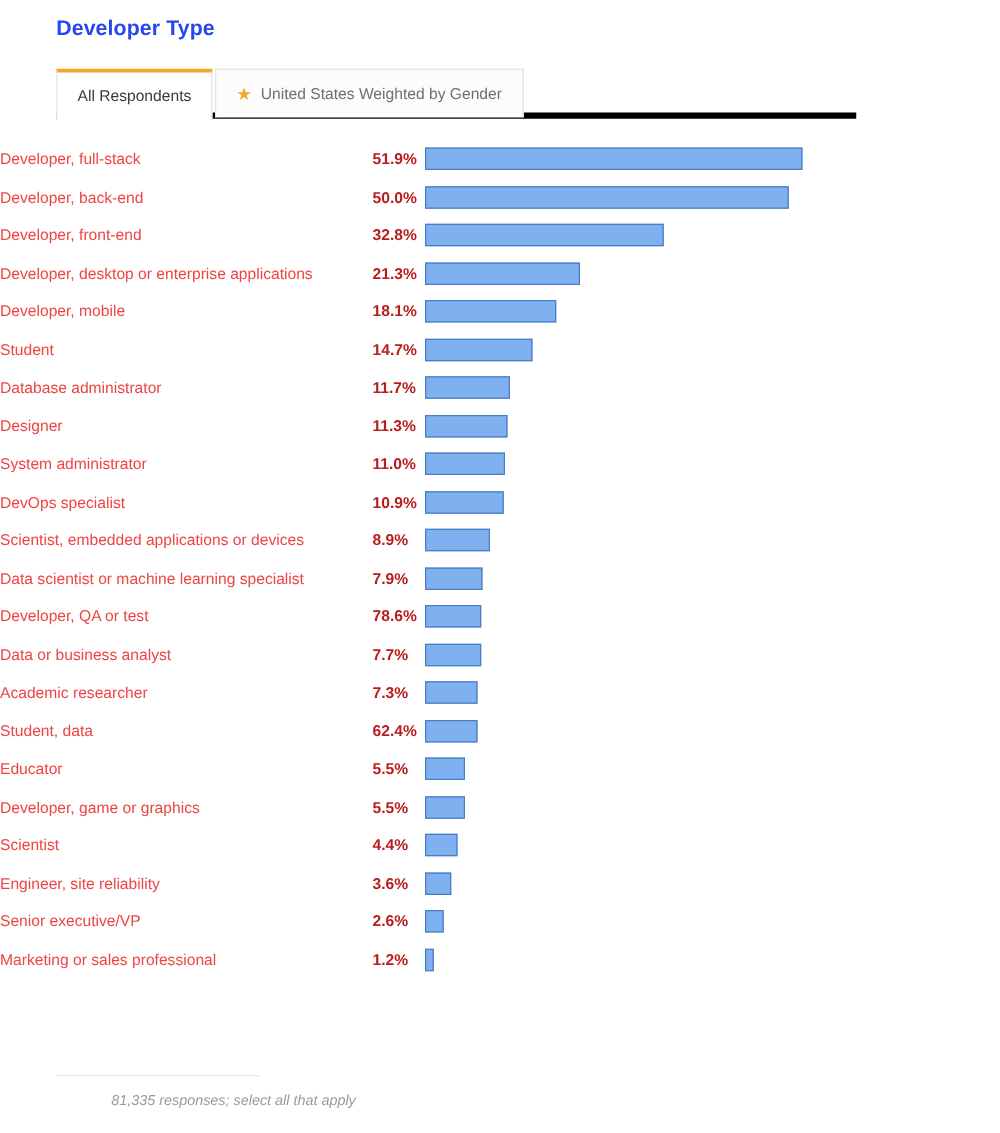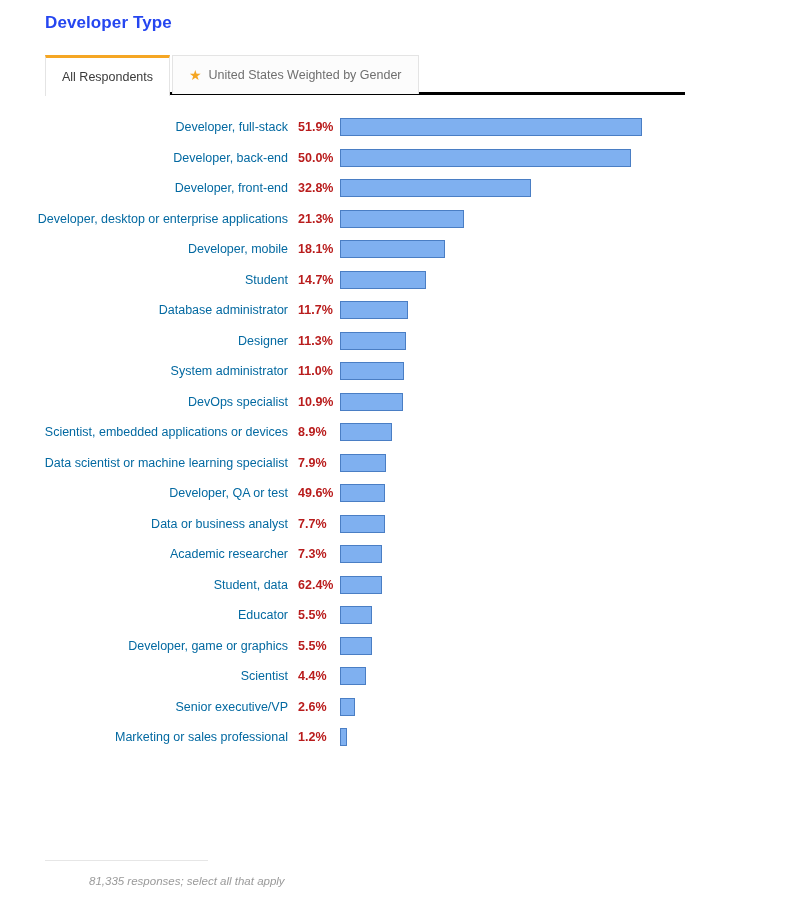--- a/index.html
+++ b/index.html
@@ -29,21 +29,21 @@
 
   
   #tab-strip {
     position: absolute;
     left: 45px;
     top: 55px;
     width: 640px;
     height: 40px;
     display: flex;
     align-items: stretch;
-    border-bottom: 3px solid #000000;
+    border-bottom: 5px solid #000000;
     box-sizing: border-box;
   }
   .tab {
     position: relative;
     display: flex;
     align-items: center;
     justify-content: center;
     box-sizing: border-box;
     height: 39px;
     padding: 0 16px;
@@ -84,23 +84,22 @@
     top: 112px;
     width: 800px;
   }
   .bar-row {
     display: flex;
     align-items: center;
     height: 30.5px;
   }
   .bar-label {
     width: 288px;
-    text-align: right;
     font-size: 12.5px;
-    color: #0369a1;
+    color: #ef4444;
     white-space: nowrap;
     overflow: hidden;
   }
   .bar-value {
     width: 52px;
     text-align: left;
     padding-left: 10px;
     box-sizing: border-box;
     font-size: 12.5px;
     font-weight: bold;
@@ -236,21 +235,21 @@
     </div>
     <div class="bar-row">
       <div class="bar-label">Data scientist or machine learning specialist</div>
       <div class="bar-value">7.9%</div>
       <div class="bar-track">
         <div class="bar-fill" style="width: 45.9692px; background: rgb(127, 176, 240); border-color: rgb(74, 126, 196);"></div>
       </div>
     </div>
     <div class="bar-row">
       <div class="bar-label">Developer, QA or test</div>
-      <div class="bar-value">49.6%</div>
+      <div class="bar-value">78.6%</div>
       <div class="bar-track">
         <div class="bar-fill" style="width: 45.3873px; background: rgb(127, 176, 240); border-color: rgb(74, 126, 196);"></div>
       </div>
     </div>
     <div class="bar-row">
       <div class="bar-label">Data or business analyst</div>
       <div class="bar-value">7.7%</div>
       <div class="bar-track">
         <div class="bar-fill" style="width: 44.8054px; background: rgb(127, 176, 240); border-color: rgb(74, 126, 196);"></div>
       </div>
@@ -281,20 +280,27 @@
       <div class="bar-value">5.5%</div>
       <div class="bar-track">
         <div class="bar-fill" style="width: 32.0039px; background: rgb(127, 176, 240); border-color: rgb(74, 126, 196);"></div>
       </div>
     </div>
     <div class="bar-row">
       <div class="bar-label">Scientist</div>
       <div class="bar-value">4.4%</div>
       <div class="bar-track">
         <div class="bar-fill" style="width: 25.6031px; background: rgb(127, 176, 240); border-color: rgb(74, 126, 196);"></div>
+      </div>
+    </div>
+    <div class="bar-row">
+      <div class="bar-label">Engineer, site reliability</div>
+      <div class="bar-value">3.6%</div>
+      <div class="bar-track">
+        <div class="bar-fill" style="width: 20.948px; background: rgb(127, 176, 240); border-color: rgb(74, 126, 196);"></div>
       </div>
     </div>
     <div class="bar-row">
       <div class="bar-label">Senior executive/VP</div>
       <div class="bar-value">2.6%</div>
       <div class="bar-track">
         <div class="bar-fill" style="width: 15.1291px; background: rgb(127, 176, 240); border-color: rgb(74, 126, 196);"></div>
       </div>
     </div>
     <div class="bar-row">

